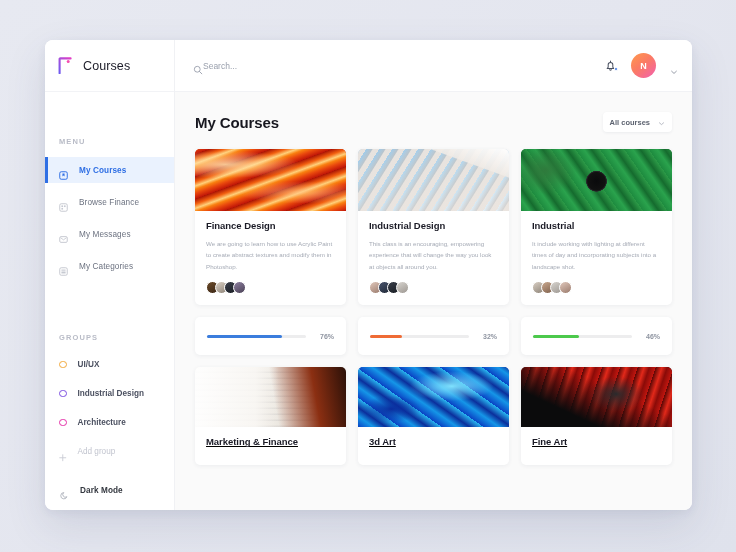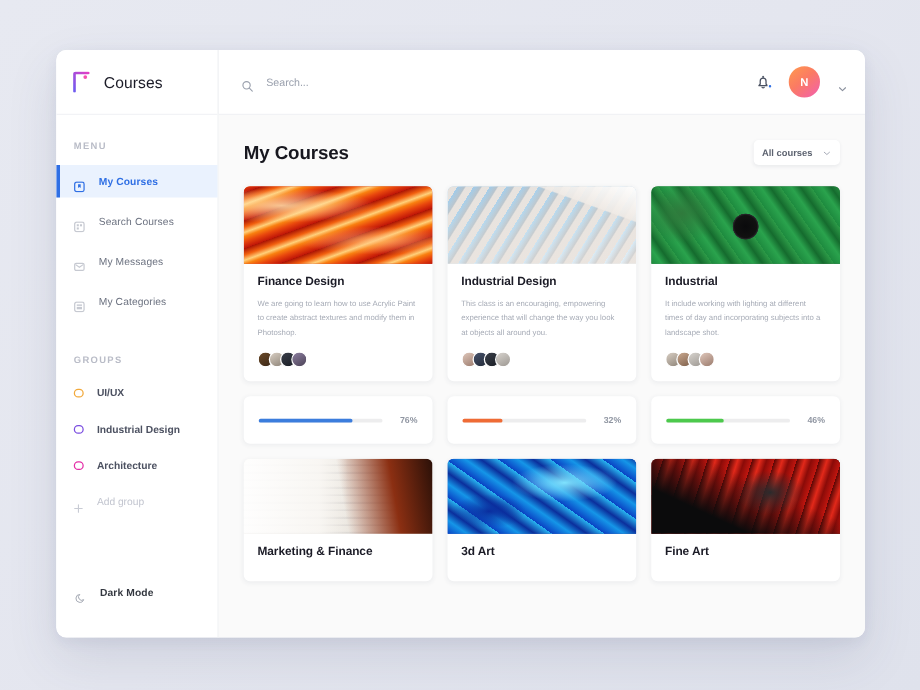--- a/index.html
+++ b/index.html
@@ -44,20 +44,21 @@
   .brand-title {
     font-size: 12.5px; font-weight: 400; color: #1c1c28;
     letter-spacing: 0.1px;
   }
 
   .section-label {
     font-size: 7.5px; letter-spacing: 1.1px;
     color: #b9bcc7; font-weight: 600;
     padding: 0 0 0 14px;
     text-transform: uppercase;
+    margin-top: 25px;
   }
   .menu-block { margin-top: 20px; }
   .groups-block { margin-top: 23px; }
 
   .nav-list { margin-top: 11px; display: flex; flex-direction: column; }
   .nav-item {
     height: 26px;
     display: flex; align-items: center;
     gap: 11px;
     padding-left: 14px;
@@ -83,37 +84,37 @@
     border: 1.4px solid #ccc; flex: 0 0 auto;
   }
   .group-label { font-size: 8.2px; color: #4c5161; font-weight: 600; }
   .add-group { color:#c2c5cf; }
   .add-group .group-label { color:#c2c5cf; font-weight: 500; }
   .plus-icon { width:7.5px;height:7.5px;display:block;flex:0 0 auto; }
 
   .darkmode {
     margin-top: auto;
     height: 40px;
-    display:flex; gap:11px;
+    display:flex; align-items:center; gap:11px;
     padding-left: 15px;
     cursor:pointer;
   }
   .darkmode .nav-label { color:#33373f; font-weight:600; }
   .moon-icon { width:9px;height:9px;display:block; }
 
   
   .main { flex: 1; display:flex; flex-direction:column; min-width:0; }
   .topbar {
     height: 52px; min-height:52px;
     background:#fff;
     border-bottom: 1px solid #f1f2f5;
     display:flex; align-items:center;
     padding: 0 14px 0 18px;
   }
-  .search-wrap { display:flex; align-items:flex-start; gap:10px; flex:1; }
+  .search-wrap { display:flex; align-items:flex-start; flex:1; }
   .search-icon { width:10px;height:10px;display:block; }
   .search-input {
     border:none; outline:none; background:transparent;
     font-family:"Liberation Sans", sans-serif;
     font-size:8.5px; color:#555b68; width:200px;
   }
   .search-input::placeholder { color:#9aa0ad; }
   .topbar-right { display:flex; align-items:center; gap:14px; }
   .bell-btn { position:relative; width:13px;height:14px; cursor:pointer; display:block;}
   .bell-dot {
@@ -183,21 +184,21 @@
     padding: 0 12px; gap:10px;
   }
   .bar { flex:1; height:2.6px; border-radius:2px; background:#ededee; position:relative;}
   .bar > span { position:absolute;left:0;top:0;bottom:0;border-radius:2px; display:block;}
   .pct { font-size:7px; color:#8f95a1; font-weight:600; min-width:18px; text-align:right;}
 
   .row-gap { height:12px; }
 
   
   .bottom-card .card-img { height:60px; }
-  .bottom-card .card-body { padding: 9px 11px 11px 11px; }
+  .bottom-card .card-body { padding: 9px 11px 11px 11px; text-decoration: underline; }
 
   
   .img-abstract{
     background:
       radial-gradient(ellipse 90% 40% at 20% 25%, rgba(255,225,170,0.85) 0%, rgba(255,170,60,0) 55%),
       radial-gradient(ellipse 70% 30% at 70% 70%, rgba(255,200,140,0.6) 0%, rgba(255,150,40,0) 60%),
       repeating-linear-gradient(-20deg, #c01608 0px, #e8460d 5px, #f98010 9px, #ffd07a 12px, #f2600f 16px, #aa1405 21px),
       linear-gradient(120deg,#e03c0b,#b01105);
   }
   .img-industrial{
@@ -288,21 +289,21 @@
 
         <div class="nav-item">
           <span class="nav-icon">
             <svg viewBox="0 0 12 12" width="9" height="9">
               <rect x="1" y="1" width="10" height="10" rx="2" fill="none" stroke="#c6c9d1" stroke-width="1.3"></rect>
               <rect x="3.2" y="3.2" width="2.2" height="2.2" fill="#c6c9d1"></rect>
               <rect x="6.6" y="3.2" width="2.2" height="2.2" fill="#c6c9d1"></rect>
               <rect x="3.2" y="6.6" width="2.2" height="2.2" fill="#c6c9d1"></rect>
             </svg>
           </span>
-          <span class="nav-label">Search Courses</span>
+          <span class="nav-label">Browse Finance</span>
         </div>
 
         <div class="nav-item">
           <span class="nav-icon">
             <svg viewBox="0 0 12 12" width="9" height="9">
               <rect x="1" y="2.2" width="10" height="7.6" rx="1.6" fill="none" stroke="#c6c9d1" stroke-width="1.3"></rect>
               <path d="M2 3.6 L6 6.4 L10 3.6" fill="none" stroke="#c6c9d1" stroke-width="1.2"></path>
             </svg>
           </span>
           <span class="nav-label">My Messages</span>

